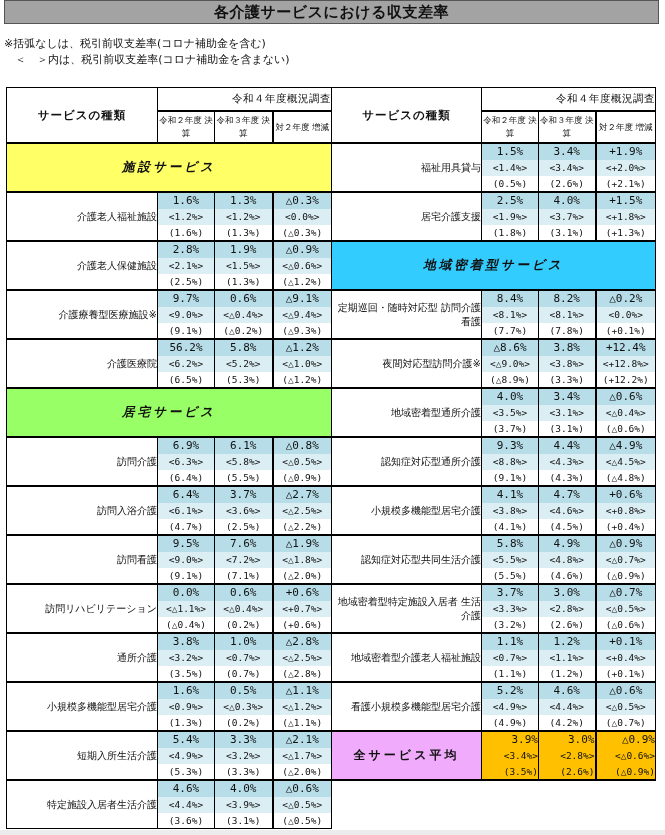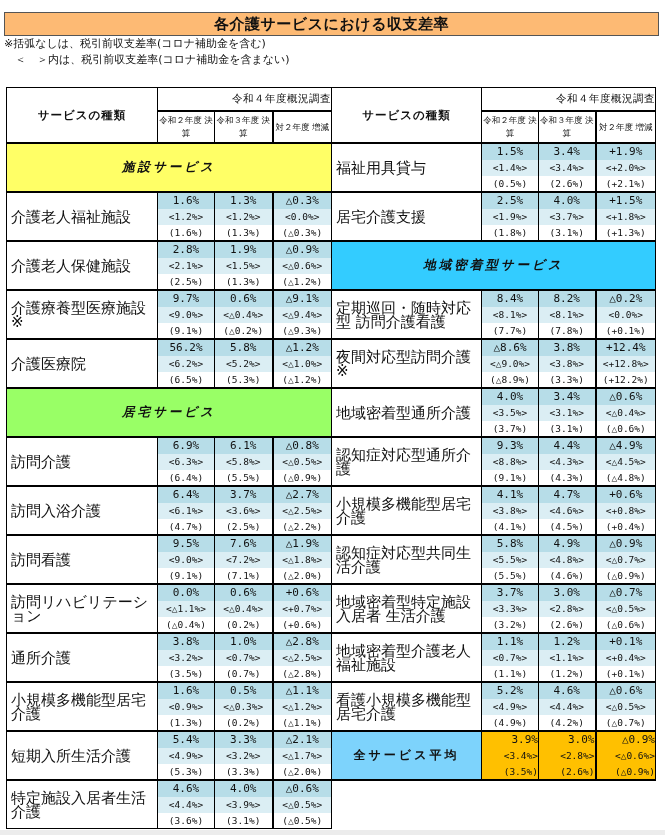--- a/index.html
+++ b/index.html
@@ -2,22 +2,22 @@
 <html><head>
 <meta charset="utf-8">
 <style>
   html, body { margin: 0; padding: 0; background: #ffffff; }
   body {
     width: 665px; height: 835px; position: relative; overflow: hidden;
     font-family: "DejaVu Sans", "Liberation Sans", sans-serif;
     color: #111;
   }
   .title-bar {
-    position: absolute; left: 4px; top: 12px; width: 653px; height: 22px;
-    background: #fdba74; border: 1px solid #555;
+    position: absolute; left: 4px; top: 0; width: 653px; height: 22px;
+    background: #a3a3a3; border: 1px solid #555;
     display: flex; align-items: center; justify-content: center;
     font-weight: bold; font-size: 15px; letter-spacing: 0.5px;
   }
   .notes { position: absolute; left: 4px; top: 36px; font-size: 11px; line-height: 15.5px; }
   .notes div { white-space: pre; }
 
   .tbl {
     position: absolute; border-collapse: collapse; table-layout: fixed;
     font-size: 10px;
   }
@@ -32,29 +32,30 @@
 
   .section {
     text-align: center; font-weight: bold; font-size: 12.5px; letter-spacing: 3px;
     border-top: 2px solid #000 !important; border-bottom: 2px solid #000 !important; font-style: italic;
   }
   .sec-yellow { background: #ffff66; height: 47px; }
   .sec-green { background: #99ff66; height: 47px; }
   .sec-blue { background: #33ccff; height: 47px; }
 
   .svc-name {
-    font-size: 15px; padding-left: 4px !important; line-height: 14px;
+    font-size: 10px; padding-left: 4px !important; line-height: 14px;
     border-top: 2px solid #000 !important;
+    text-align: right;
   }
   .val { text-align: center; font-family: "DejaVu Sans Mono", "Liberation Mono", monospace; }
   .v1 { background: #b7dde8; font-size: 11px; height: 16px; line-height: 16px; border-top: 2px solid #000 !important; border-bottom: none !important; }
   .v2 { background: #dbeef4; font-size: 9.5px; height: 16px; line-height: 16px; border-top: none !important; border-bottom: none !important; }
   .v3 { background: #ffffff; font-size: 9.5px; height: 15px; line-height: 15px; border-top: none !important; }
 
-  .avg-name { background: #7dd3fc; text-align: center; font-weight: bold; font-size: 12px; letter-spacing: 3px; border-top: 2px solid #000 !important; border-bottom: 2px solid #000 !important; }
+  .avg-name { background: #f0abfc; text-align: center; font-weight: bold; font-size: 12px; letter-spacing: 3px; border-top: 2px solid #000 !important; border-bottom: 2px solid #000 !important; }
   .avg .v1, .avg .v2, .avg .v3 { background: #ffc000; text-align: right; }
   .avg .v3 { border-bottom: 2px solid #000 !important; }
 
   .bottom-bar { position: absolute; left: 0; top: 830px; width: 665px; height: 5px; background: #ececec; }
 </style>
 </head>
 <body>
 
 <div class="title-bar">各介護サービスにおける収支差率</div>
 

